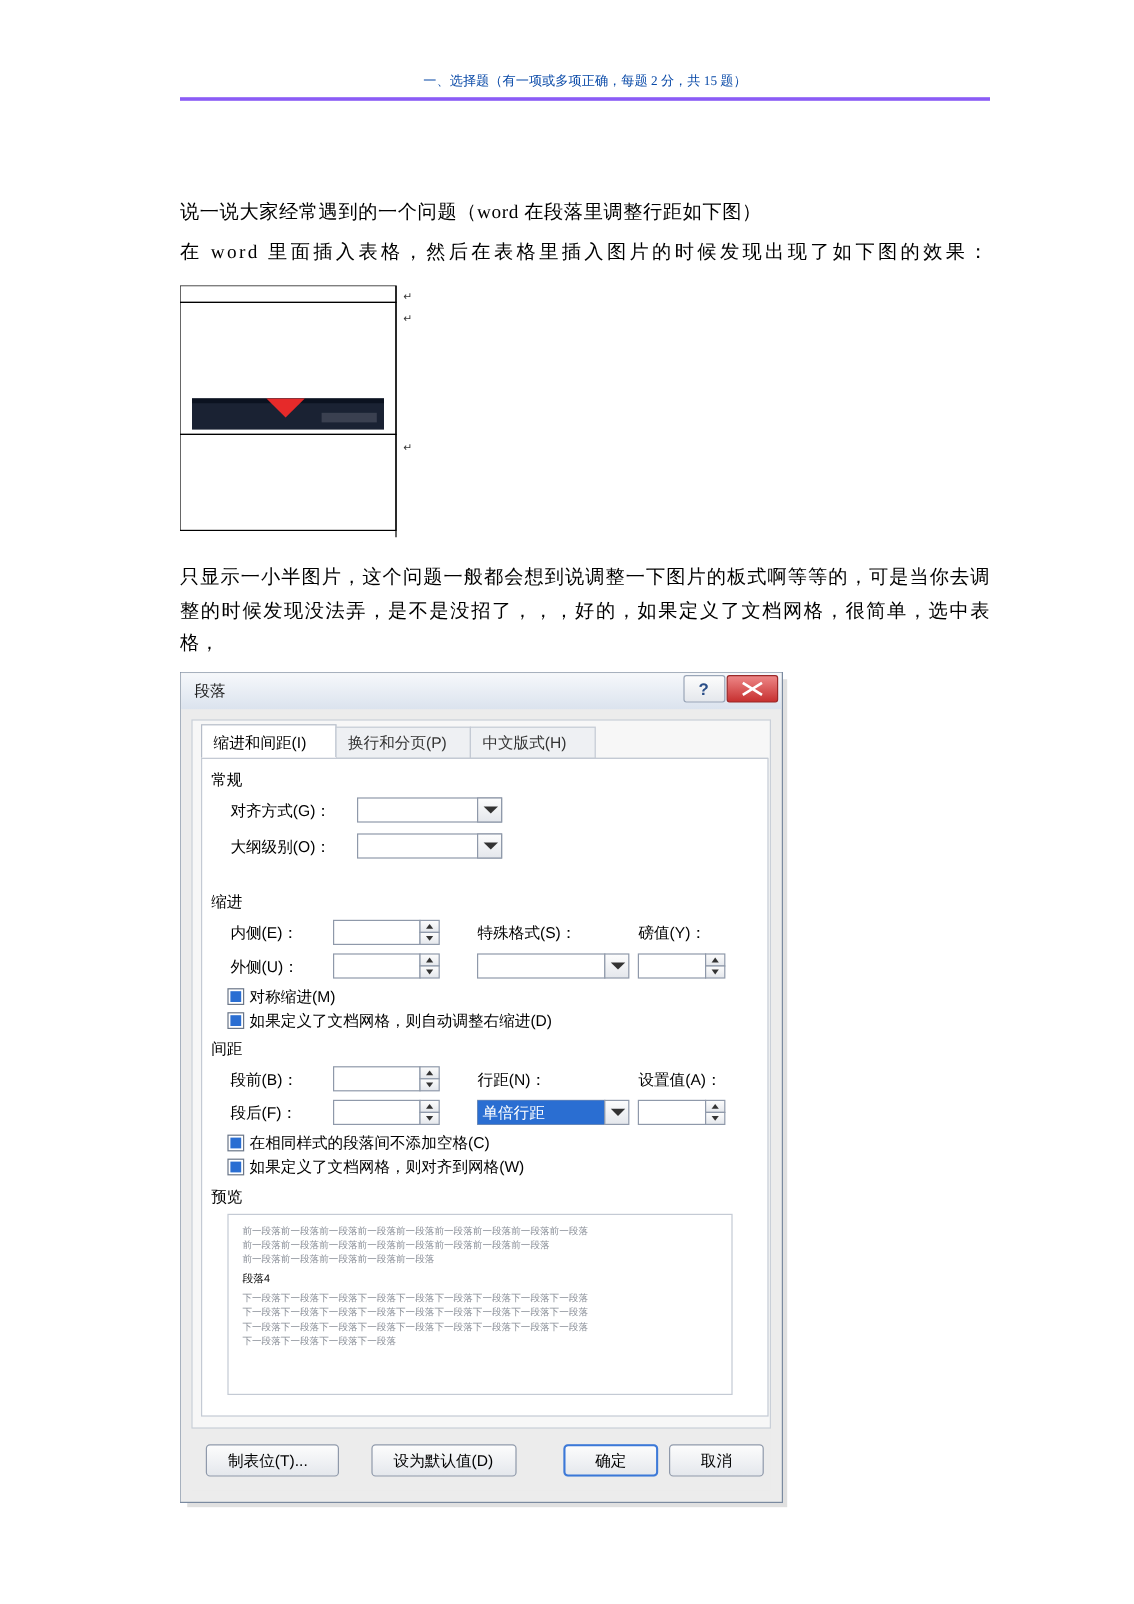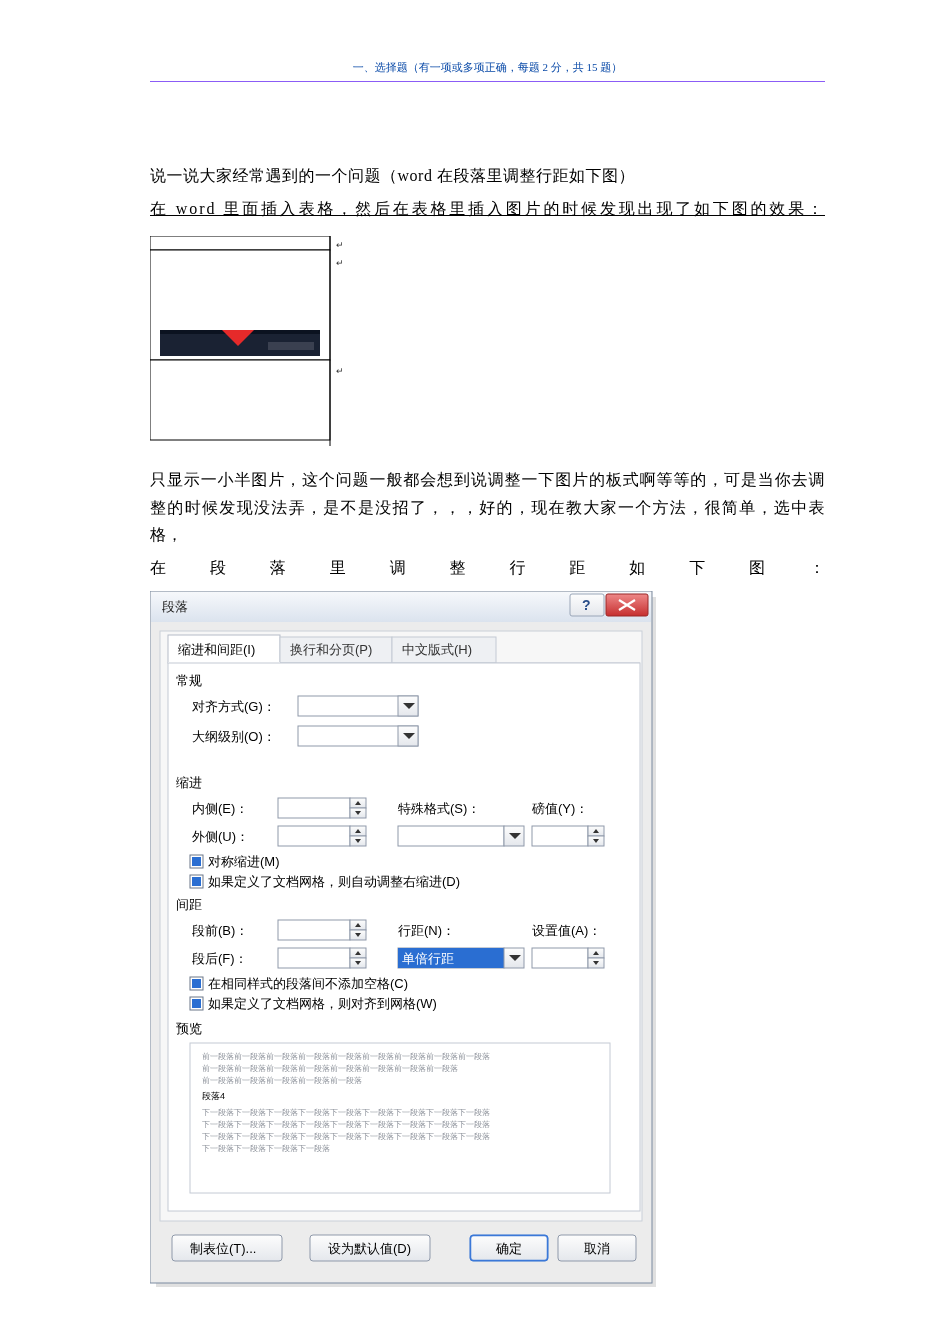--- a/index.html
+++ b/index.html
@@ -12,33 +12,32 @@
   .page {
     width: 945px;
     box-sizing: border-box;
     padding: 60px 120px 40px 150px;
   }
   .header {
     text-align: center;
     color: #0a4aa8;
     font-size: 11px;
     font-family: "SimSun", serif;
-    border-bottom: 1px solid #8b5cf6;
+    border-bottom: 3px solid #8b5cf6;
     padding-bottom: 6px;
     margin-bottom: 80px;
   }
   .para {
     line-height: 1.7;
     letter-spacing: 0.5px;
     margin: 0 0 6px 0;
     text-align: justify;
   }
   .spaced {
     letter-spacing: 2px;
-    text-decoration: underline;
   }
   .spaced-wide {
     text-align-last: justify;
   }
   .figure1 {
     margin: 14px 0 20px 0;
   }
   .fig1-box {
     width: 200px;
   }
@@ -75,22 +74,21 @@
           <rect x="10" y="94" width="160" height="4" fill="#0b1220"></rect>
 
           <polygon points="72,94 88,110 104,94" fill="#e62a2a"></polygon>
 
           <rect x="118" y="106" width="46" height="8" fill="#3a4050"></rect>
         </g>
       </svg>
     </div>
   </div>
 
-  <p class="para">只显示一小半图片，这个问题一般都会想到说调整一下图片的板式啊等等的，可是当你去调整的时候发现没法弄，是不是没招了，，，好的，现在教大家一个方法，很简单，选中表格，</p>
-  <p class="para spaced-wide" style="text-align:justify;text-align-last:justify;letter-spacing:0;">在段落里调整行距如下图：</p>
+  <p class="para">只显示一小半图片，这个问题一般都会想到说调整一下图片的板式啊等等的，可是当你去调整的时候发现没法弄，是不是没招了，，，好的，如果定义了文档网格，很简单，选中表格，</p>
 
   <div class="dialog-wrap">
     <svg width="510" height="700" viewBox="0 0 510 700" font-family="SimSun, Tahoma, sans-serif">
 
       <rect x="6" y="6" width="500" height="690" fill="#000" opacity="0.12"></rect>
 
       <defs>
         <linearGradient id="titlebar" x1="0" y1="0" x2="0" y2="1">
           <stop offset="0" stop-color="#f6f8fb"></stop>
           <stop offset="1" stop-color="#dbe3ee"></stop>

